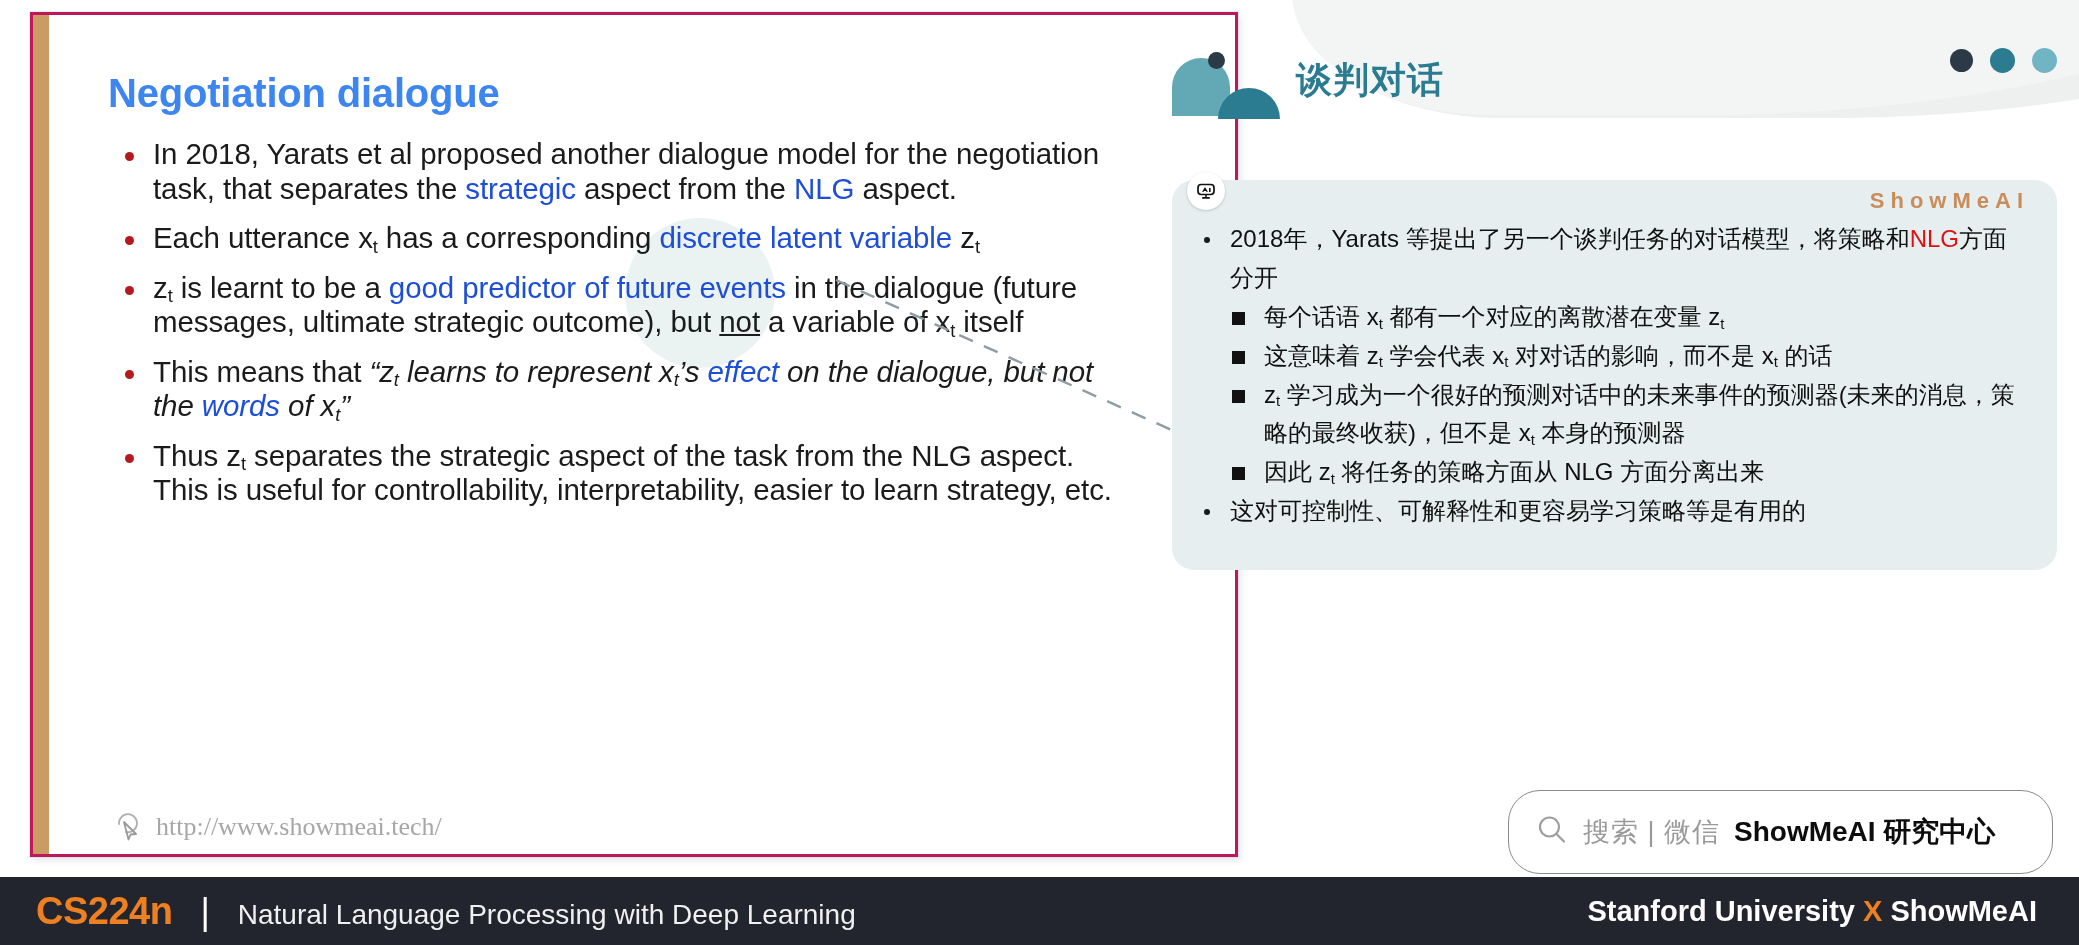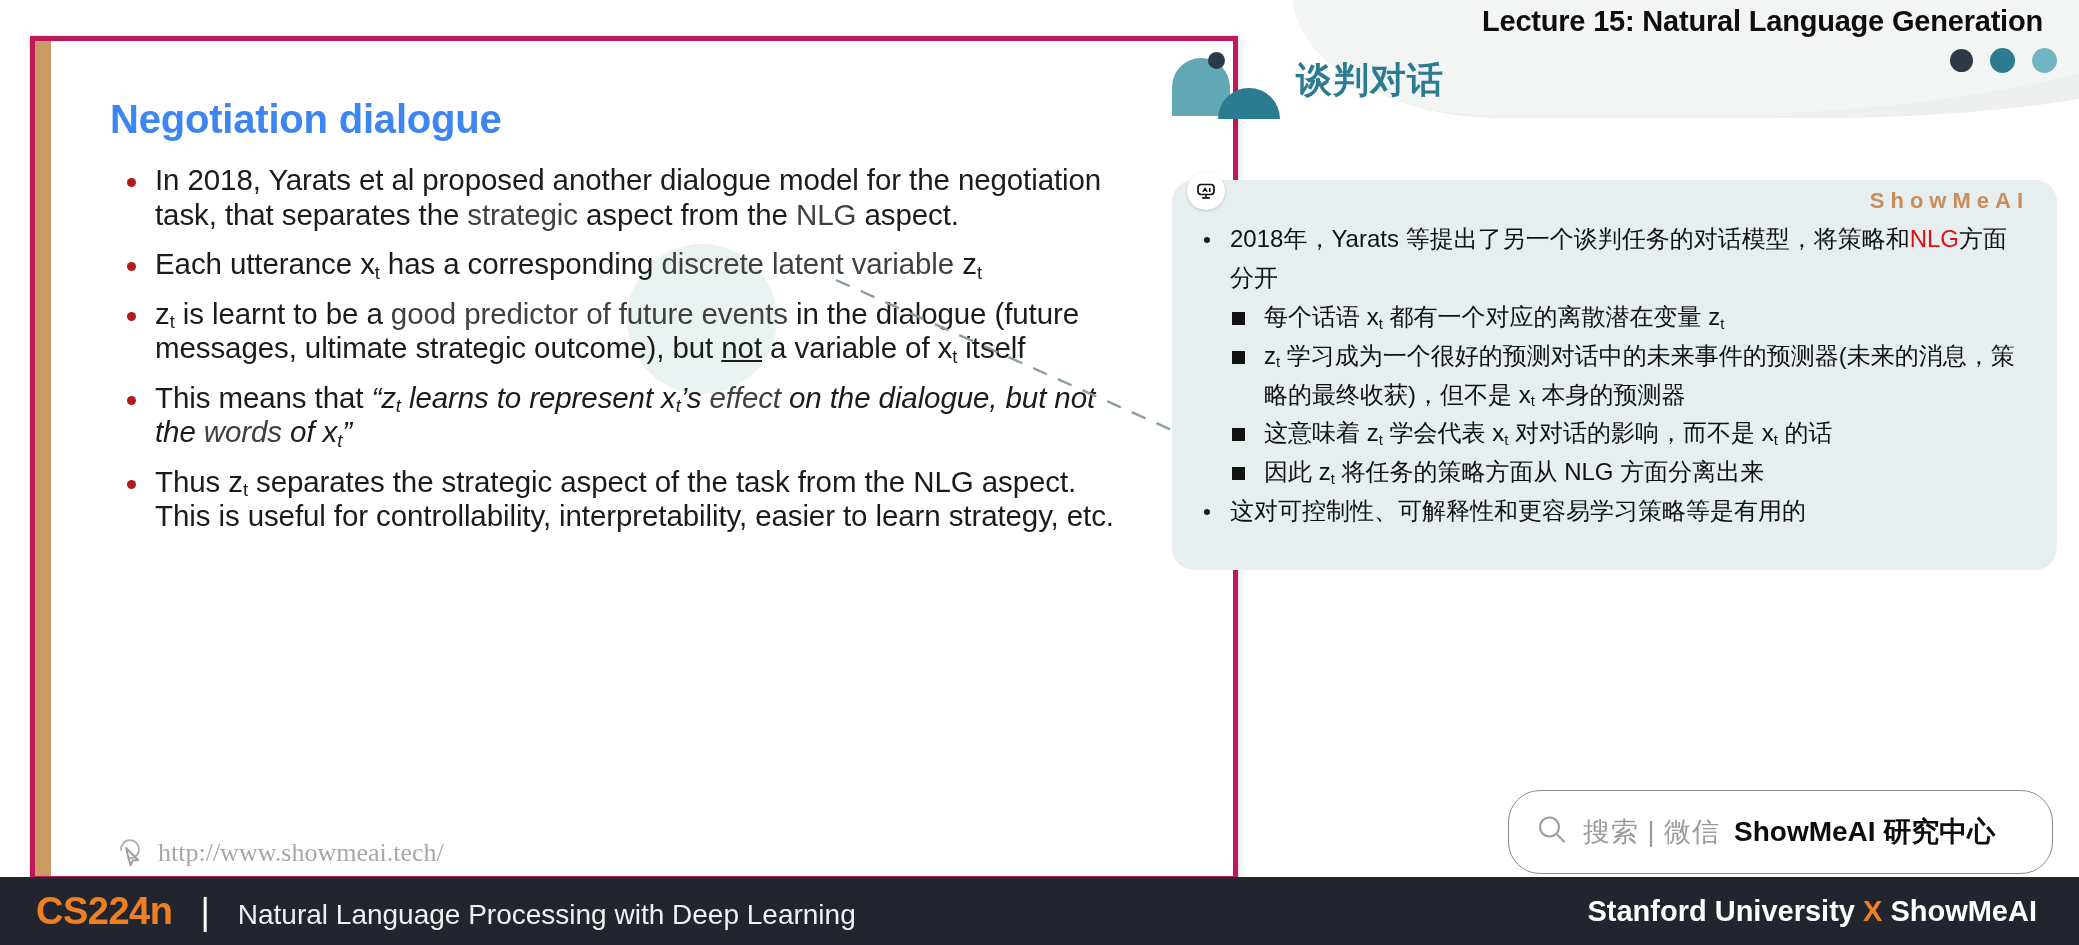--- a/index.html
+++ b/index.html
@@ -7,24 +7,24 @@
     width: 2079px; height: 945px;
     background: #ffffff;
     font-family: "Liberation Sans", sans-serif;
     overflow: hidden;
   }
   #root { position: relative; width: 2079px; height: 945px; background:#fff; }
 
   
   .slide {
     position: absolute;
-    left: 30px; top: 36px;
+    left: 30px; top: 12px;
     width: 1208px; height: 845px;
     background: #ffffff;
-    border: 5px solid #be185d;
+    border: 3px solid #be185d;
     box-shadow: 0 0 0 1px rgba(200,208,216,.35), 2px 3px 7px rgba(120,130,145,.22);
     overflow: hidden;
   }
   .slide-accent {
     position: absolute; left: 0; top: 0;
     width: 16px; height: 100%;
     background: #cb9b64;
   }
   .slide-title {
     position: absolute; left: 75px; top: 56px;
@@ -55,21 +55,21 @@
     letter-spacing: -0.1px;
   }
   .bullet::before {
     content: "";
     position: absolute;
     left: 14px; top: 15px;
     width: 9px; height: 9px;
     border-radius: 50%;
     background: #b3191d;
   }
-  .hl { color: #404040; }
+  .hl { color: #1d4ed8; }
   .ital { font-style: italic; }
   .und { text-decoration: underline; }
   sub { font-size: .62em; vertical-align: baseline; position: relative; bottom: -.26em; }
 
   .watermark {
     position: absolute; left: 80px; top: 796px;
     display: flex; align-items: center; gap: 12px;
     color: #a7a7a7; font-size: 26px;
     font-family: "Liberation Serif", serif;
   }
@@ -228,21 +228,20 @@
 
   <svg class="connector">
     <line x1="836" y1="280" x2="1288" y2="482" stroke="#8d9da4" stroke-width="2.4" stroke-dasharray="15 12"></line>
   </svg>
 
   <div class="right">
 
     <div class="hdr-swoosh"></div>
     <div class="hdr-swoosh2"></div>
 
-    <div class="lecture-title">Lecture 15: Natural Language Generation</div>
 
     <div class="mark-group">
       <div class="mark-quarter"></div>
       <div class="mark-half"></div>
       <div class="mark-dot"></div>
     </div>
 
     <div class="cn-title">谈判对话</div>
 
     <div class="dots">
@@ -258,22 +257,22 @@
           <path d="M10 13.5 L12 10.2 L14 13.5 M10.7 12.4 L13.3 12.4" stroke="#111" stroke-width="1.3" fill="none" stroke-linecap="round"></path>
           <rect x="16" y="10" width="1.6" height="4" fill="#111"></rect>
           <rect x="9" y="19" width="8" height="1.8" rx="0.9" fill="#111"></rect>
           <rect x="12.2" y="16.5" width="1.6" height="2.4" fill="#111"></rect>
         </svg>
       </div>
       <div class="brand">ShowMeAI</div>
       <div class="cn-body" id="panel-body">
           <div class="lv1"><span>2018年，Yarats 等提出了另一个谈判任务的对话模型，将策略和</span><span class="red">NLG</span><span>方面分开</span></div>
           <div class="lv2"><span>每个话语 x</span><sub>t</sub><span> 都有一个对应的离散潜在变量 z</span><sub>t</sub></div>
+          <div class="lv2"><span>这意味着 z</span><sub>t</sub><span> 学会代表 x</span><sub>t</sub><span> 对对话的影响，而不是 x</span><sub>t</sub><span> 的话</span></div>
           <div class="lv2"><span>z</span><sub>t</sub><span> 学习成为一个很好的预测对话中的未来事件的预测器(未来的消息，策略的最终收获)，但不是 x</span><sub>t</sub><span> 本身的预测器</span></div>
-          <div class="lv2"><span>这意味着 z</span><sub>t</sub><span> 学会代表 x</span><sub>t</sub><span> 对对话的影响，而不是 x</span><sub>t</sub><span> 的话</span></div>
           <div class="lv2"><span>因此 z</span><sub>t</sub><span> 将任务的策略方面从 NLG 方面分离出来</span></div>
           <div class="lv1"><span>这对可控制性、可解释性和更容易学习策略等是有用的</span></div>
         </div>
     </div>
 
     <div class="searchbar">
       <span class="search-glass">
         <svg width="34" height="34" viewBox="0 0 34 34">
           <circle cx="14.5" cy="14" r="9.5" fill="none" stroke="#9e9e9e" stroke-width="2.2"></circle>
           <line x1="21.5" y1="21" x2="29" y2="28.5" stroke="#9e9e9e" stroke-width="2.2" stroke-linecap="round"></line>

